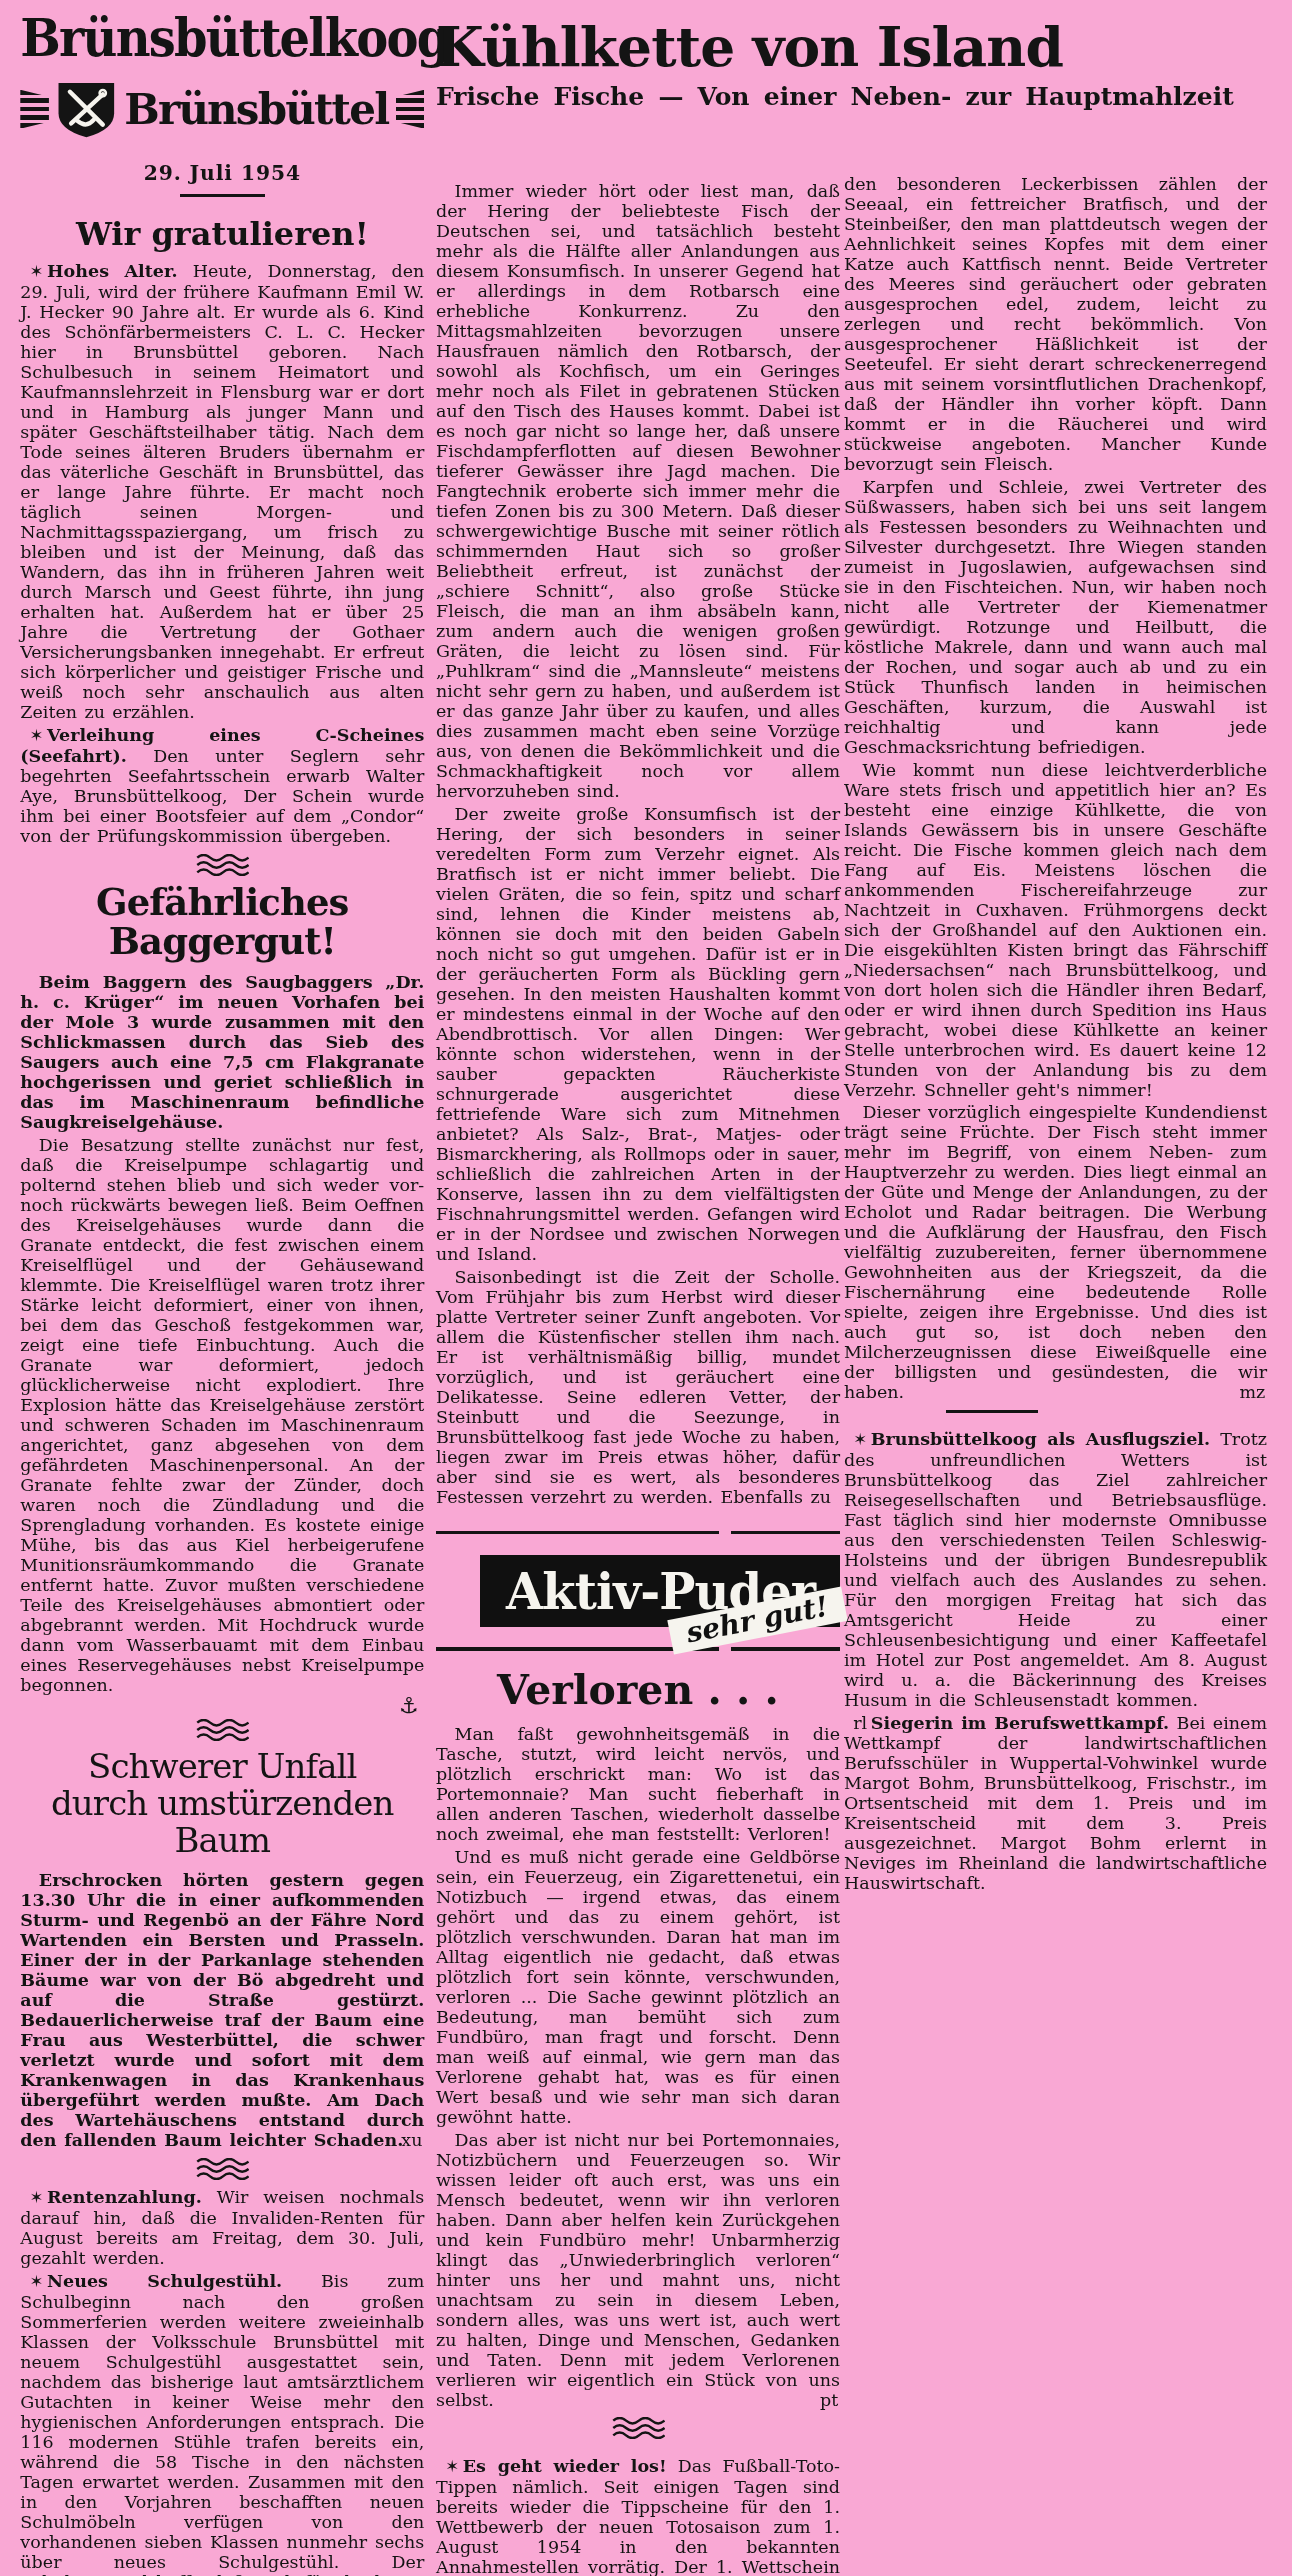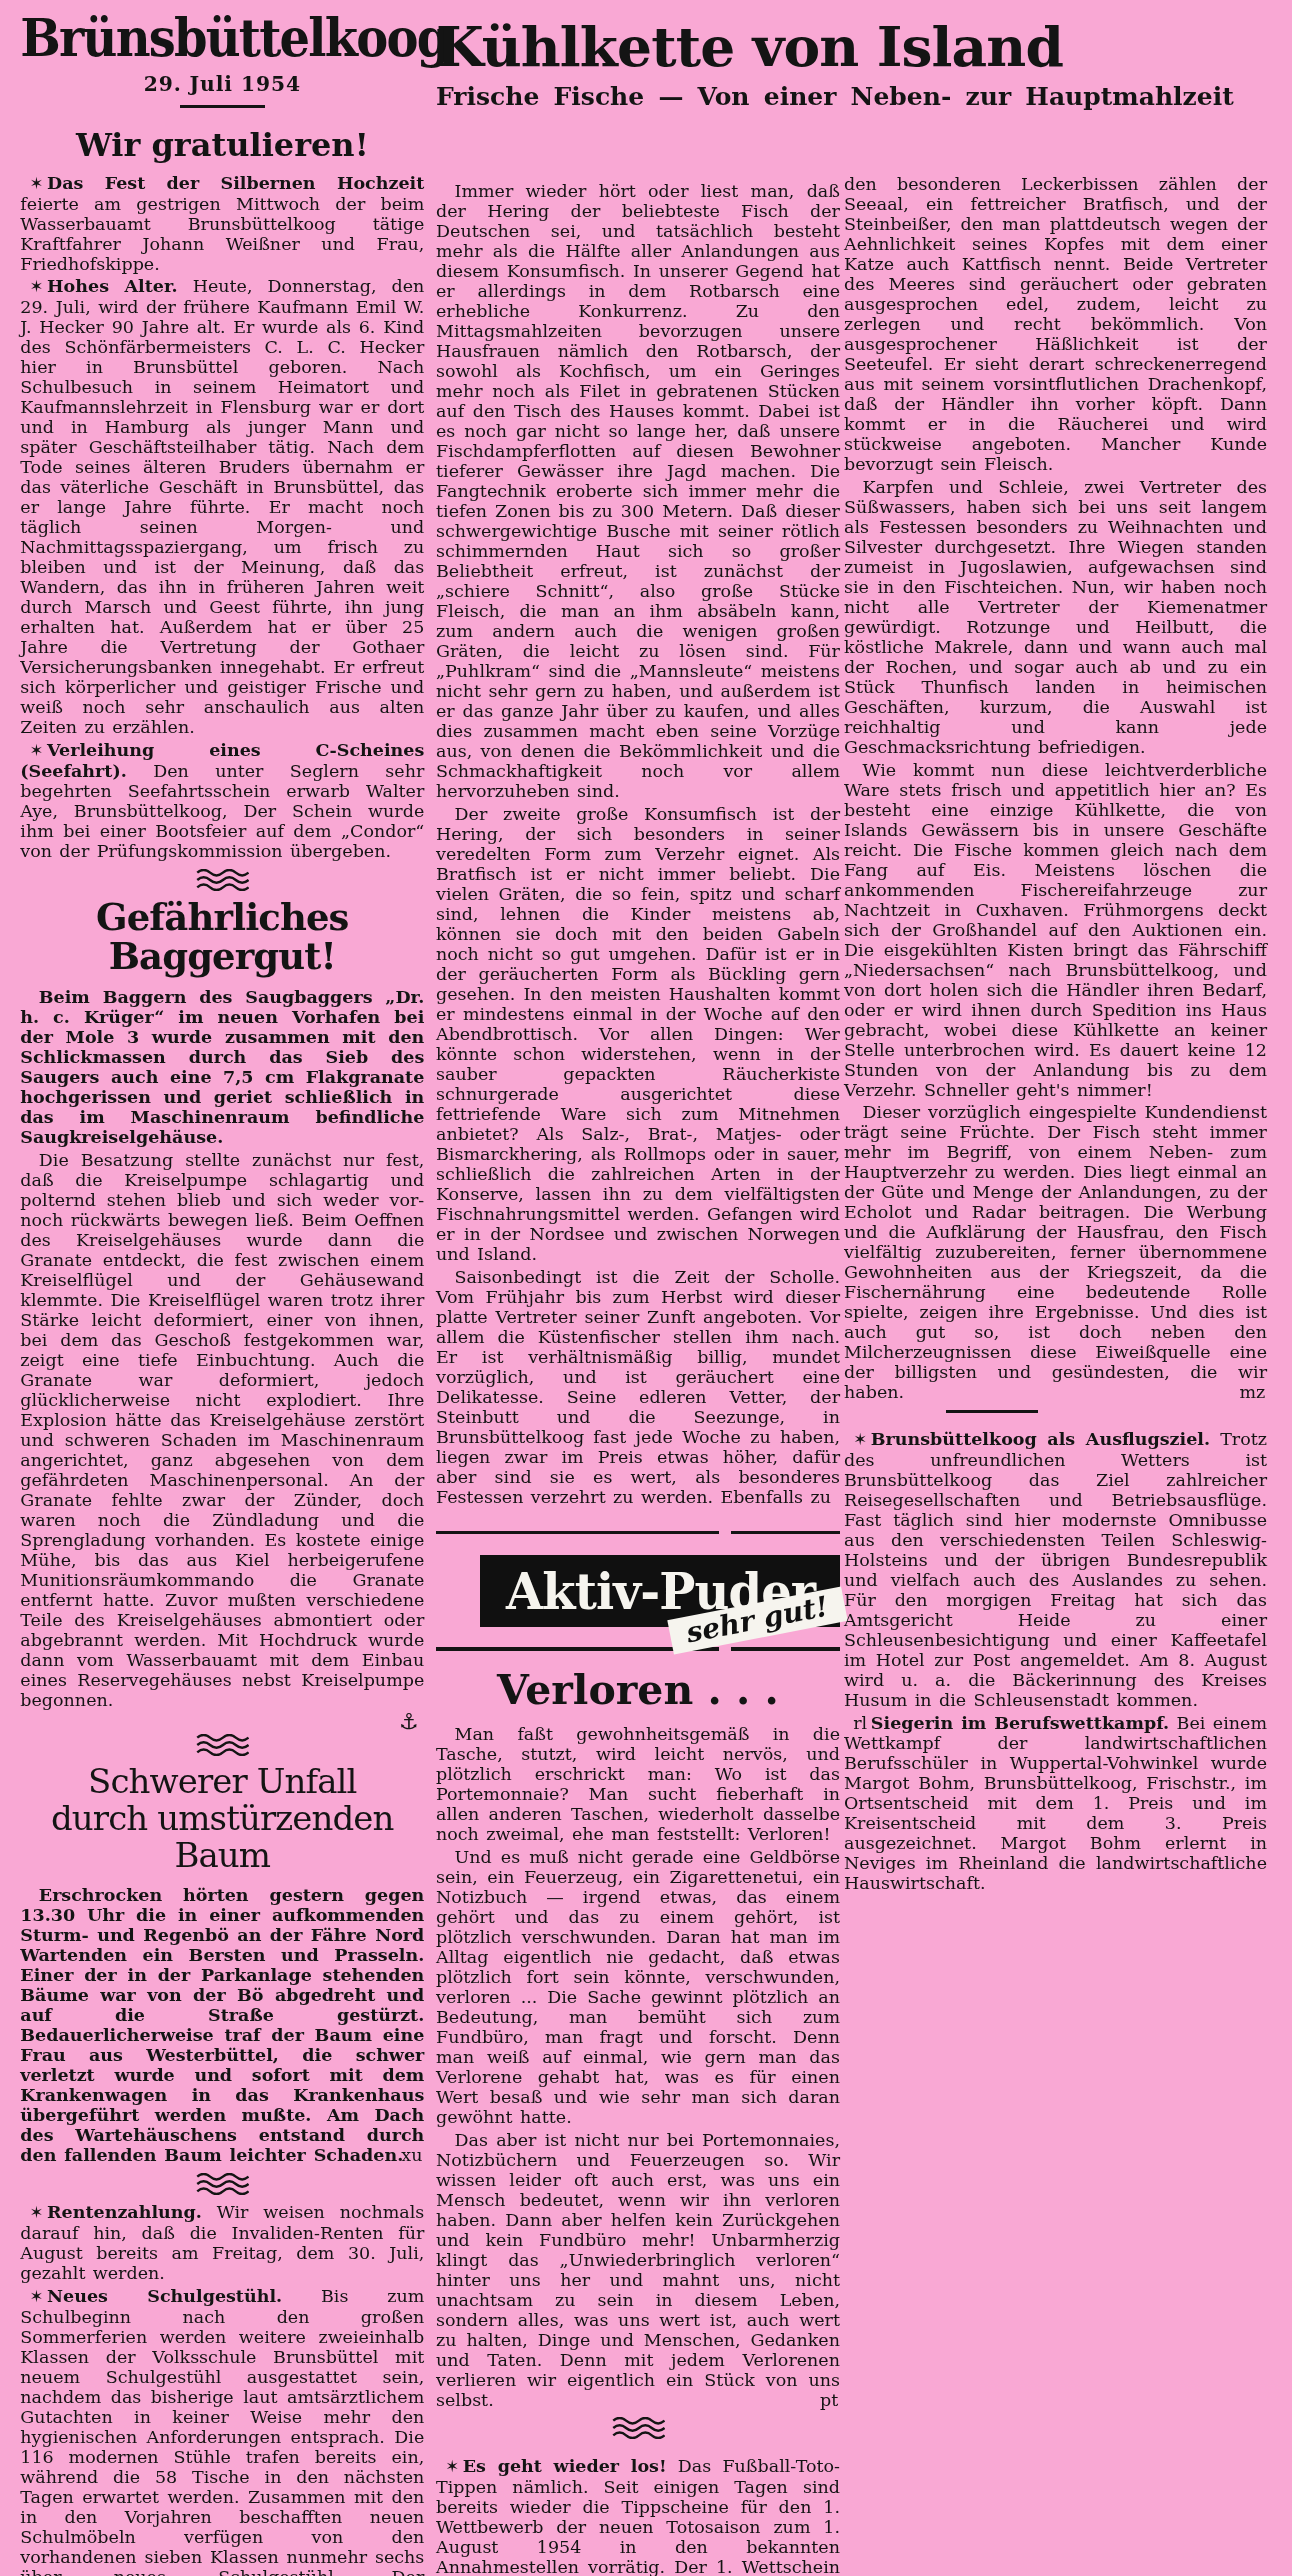--- a/index.html
+++ b/index.html
@@ -63,27 +63,40 @@
 </style>
 </head>
 <body>
 
 <div class="page">
 
   <div class="col col-left">
 
     <div class="masthead">
       <div class="mast-title1">Brünsbüttelkoog</div>
+      <div class="mast-row">
+        <span class="ribbon"></span>
+        <svg width="89" height="85" viewBox="0 0 96 92">
+          <path d="M4 4 L92 4 L92 52 Q92 78 48 90 Q4 78 4 52 Z" fill="#141414"></path>
+          <g stroke="#f6f4ee" stroke-width="7" fill="none" stroke-linecap="round">
+            <path d="M22 18 L74 70"></path>
+            <path d="M74 22 L24 68"></path>
+            <path d="M60 62 Q48 76 34 64"></path>
+            <circle cx="74" cy="20" r="5" fill="none" stroke-width="4"></circle>
+          </g>
+        </svg>
+        <span class="mast-title2">Brünsbüttel</span>
+        <span class="ribbon rb-right"></span>
+      </div>
       <div class="mast-date">29. Juli 1954</div>
       <div class="date-rule"></div>
     </div>
 
     <h2 class="h-greet">Wir gratulieren!</h2>
 
-    <p class="rel"><span class="star">✶</span><b>Das Fest der Silbernen Hochzeit</b> <span>feierte am gestrigen Mittwoch der beim Wasserbauamt Brunsbüttelkoog tätige Kraftfahrer Johann Weißner und Frau, Friedhofskippe.</span></p>
 
     <p class="rel"><span class="star">✶</span><b>Hohes Alter.</b> <span>Heute, Donnerstag, den 29. Juli, wird der frühere Kaufmann Emil W. J. Hecker 90 Jahre alt. Er wurde als 6. Kind des Schönfärbermeisters C. L. C. Hecker hier in Brunsbüttel geboren. Nach Schulbesuch in seinem Heimatort und Kaufmannslehrzeit in Flensburg war er dort und in Hamburg als junger Mann und später Geschäftsteilhaber tätig. Nach dem Tode seines älteren Bruders übernahm er das väterliche Geschäft in Brunsbüttel, das er lange Jahre führte. Er macht noch täglich seinen Morgen- und Nachmittagsspaziergang, um frisch zu bleiben und ist der Meinung, daß das Wandern, das ihn in früheren Jahren weit durch Marsch und Geest führte, ihn jung erhalten hat. Außerdem hat er über 25 Jahre die Vertretung der Gothaer Versicherungsbanken innegehabt. Er erfreut sich körperlicher und geistiger Frische und weiß noch sehr anschaulich aus alten Zeiten zu erzählen.</span></p>
 
     <p class="rel"><span class="star">✶</span><b>Verleihung eines C-Scheines (Seefahrt).</b> <span>Den unter Seglern sehr begehrten Seefahrtsschein erwarb Walter Aye, Brunsbüttelkoog, Der Schein wurde ihm bei einer Bootsfeier auf dem „Condor“ von der Prüfungskommission übergeben.</span></p>
 
     <svg class="wave" width="54" height="22" viewBox="0 0 58 24">
       <g stroke="#141414" stroke-width="2.6" fill="none">
         <path d="M2 4 q7 -6 14 0 t14 0 t14 0 t14 0"></path>
         <path d="M2 12 q7 -6 14 0 t14 0 t14 0 t14 0"></path>
         <path d="M2 20 q7 -6 14 0 t14 0 t14 0 t14 0"></path>

